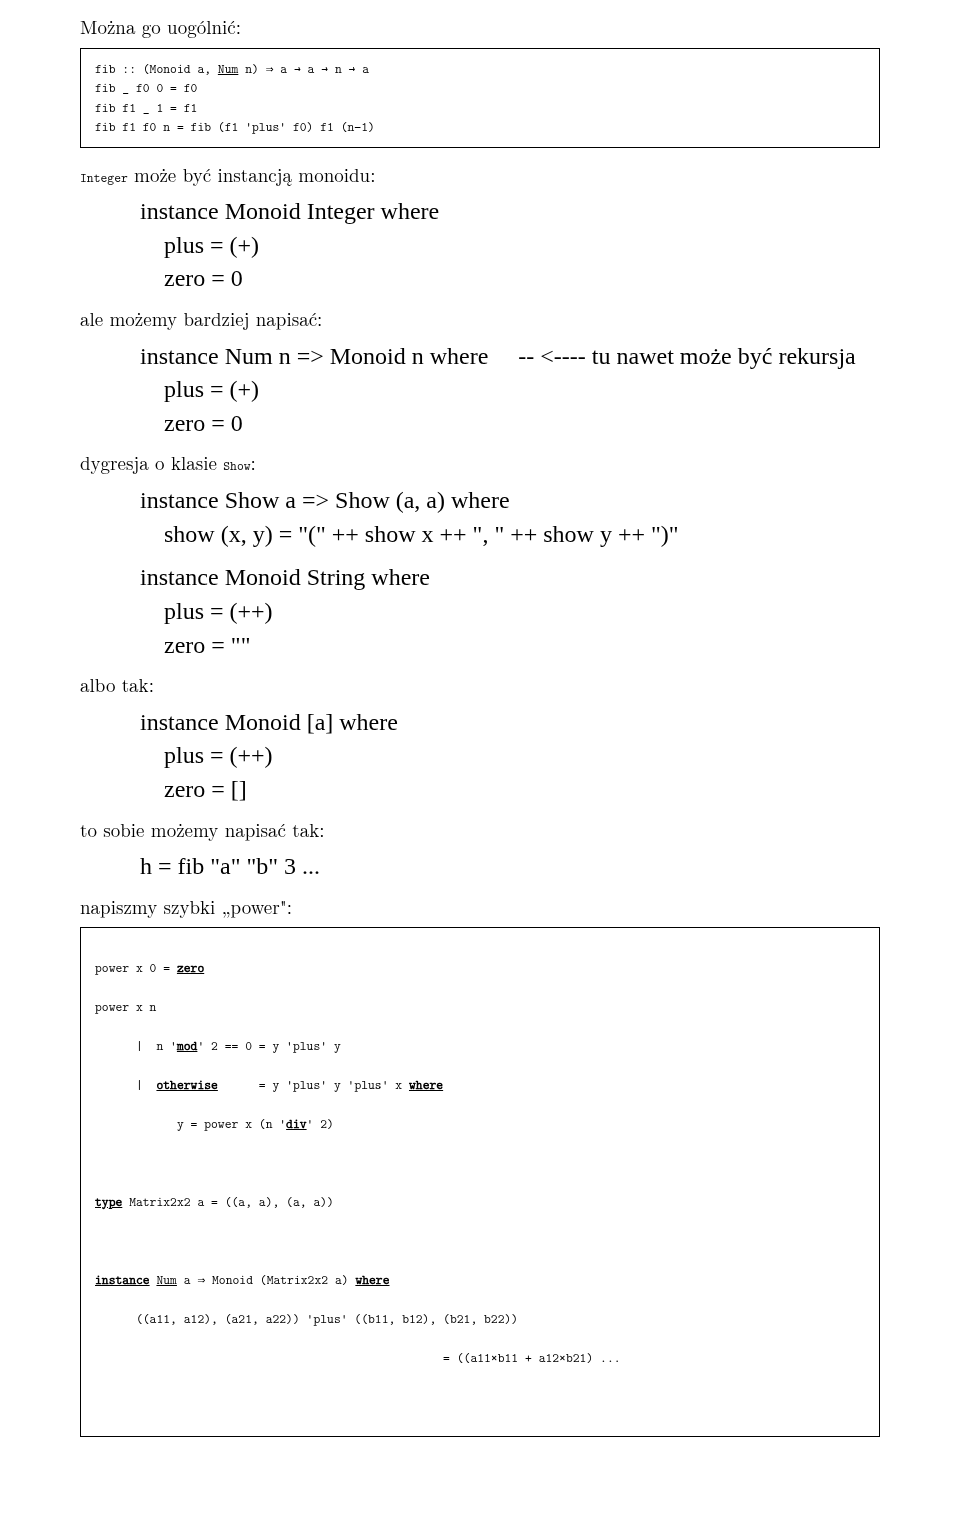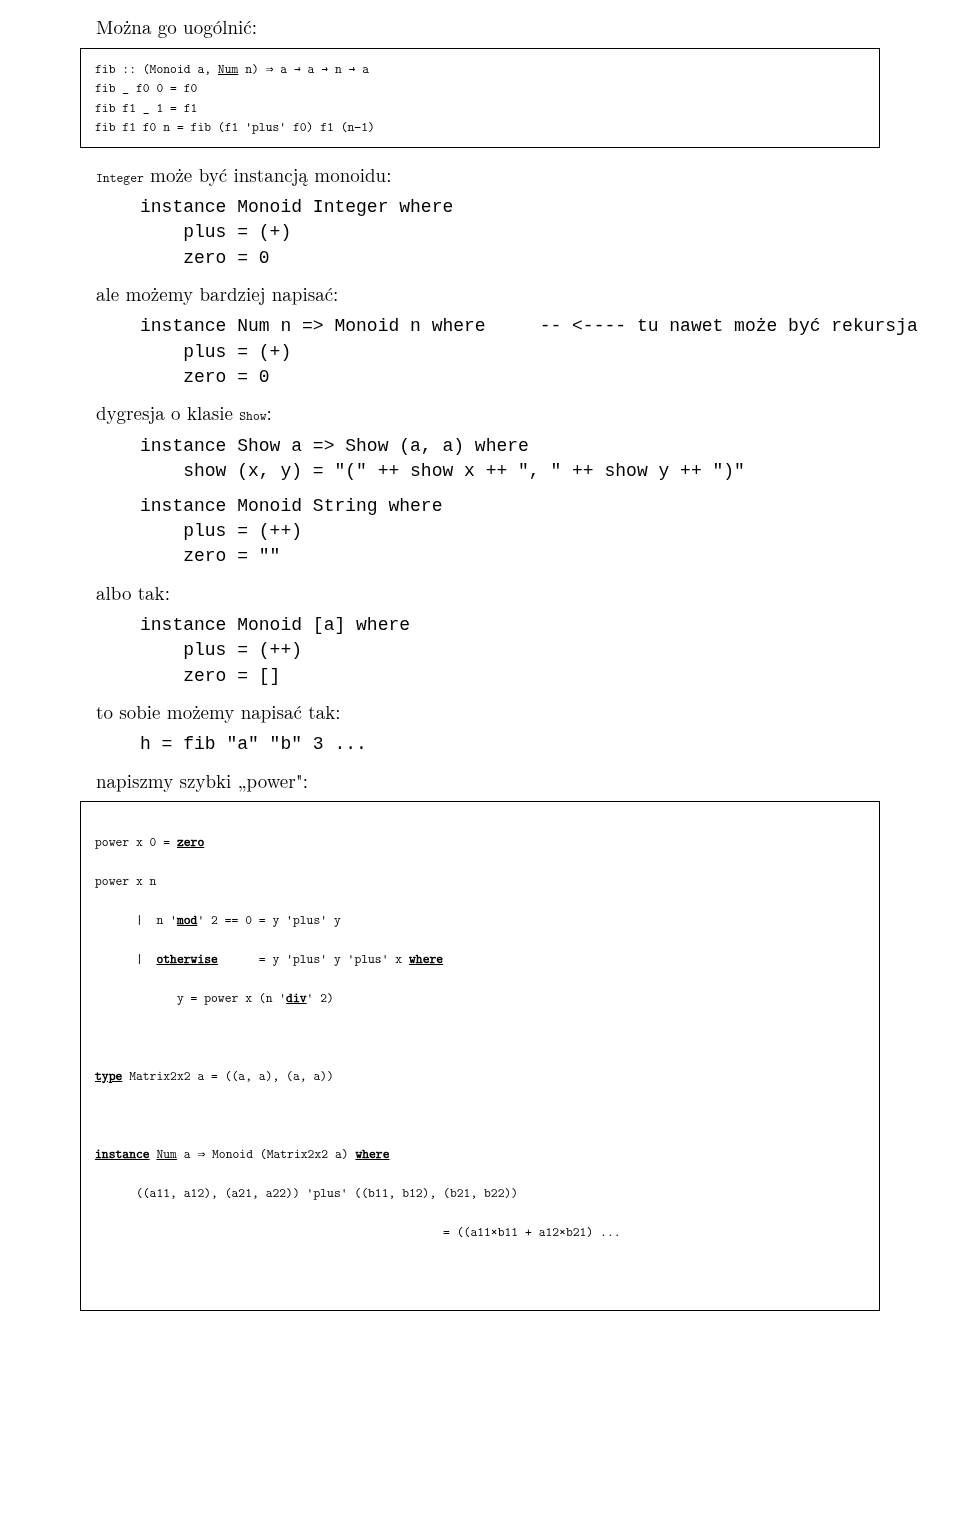--- a/index.html
+++ b/index.html
@@ -12,33 +12,33 @@
   .page {
     width: 960px;
     min-height: 1520px;
     padding: 10px 80px 40px 80px;
     box-sizing: border-box;
     position: relative;
   }
   .para {
     font-size: 19px;
     line-height: 1.35;
-    margin: 4px 0 8px 16px;
+    margin: 4px 0 8px 0;
   }
   .box {
     border: 1px solid #000;
     padding: 10px 14px;
     margin: 8px 0 14px 0;
     font-size: 19px;
     line-height: 1.5;
   }
   .tt { font-family: "Latin Modern Mono", "Courier New", monospace; font-size: 13px; }
   .codeblock {
-    font-family: Liberation Mono, monospace;
-    font-size: 18px;
+    font-family: Liberation Serif, serif;
+    font-size: 24px;
     white-space: pre;
     line-height: 1.4;
     margin: 6px 0 10px 0;
     padding-left: 60px;
   }
   .noindent { text-indent: 0; }
   .under { text-decoration: underline; }
   .bold { font-weight: bold; }
 </style>
 </head>

